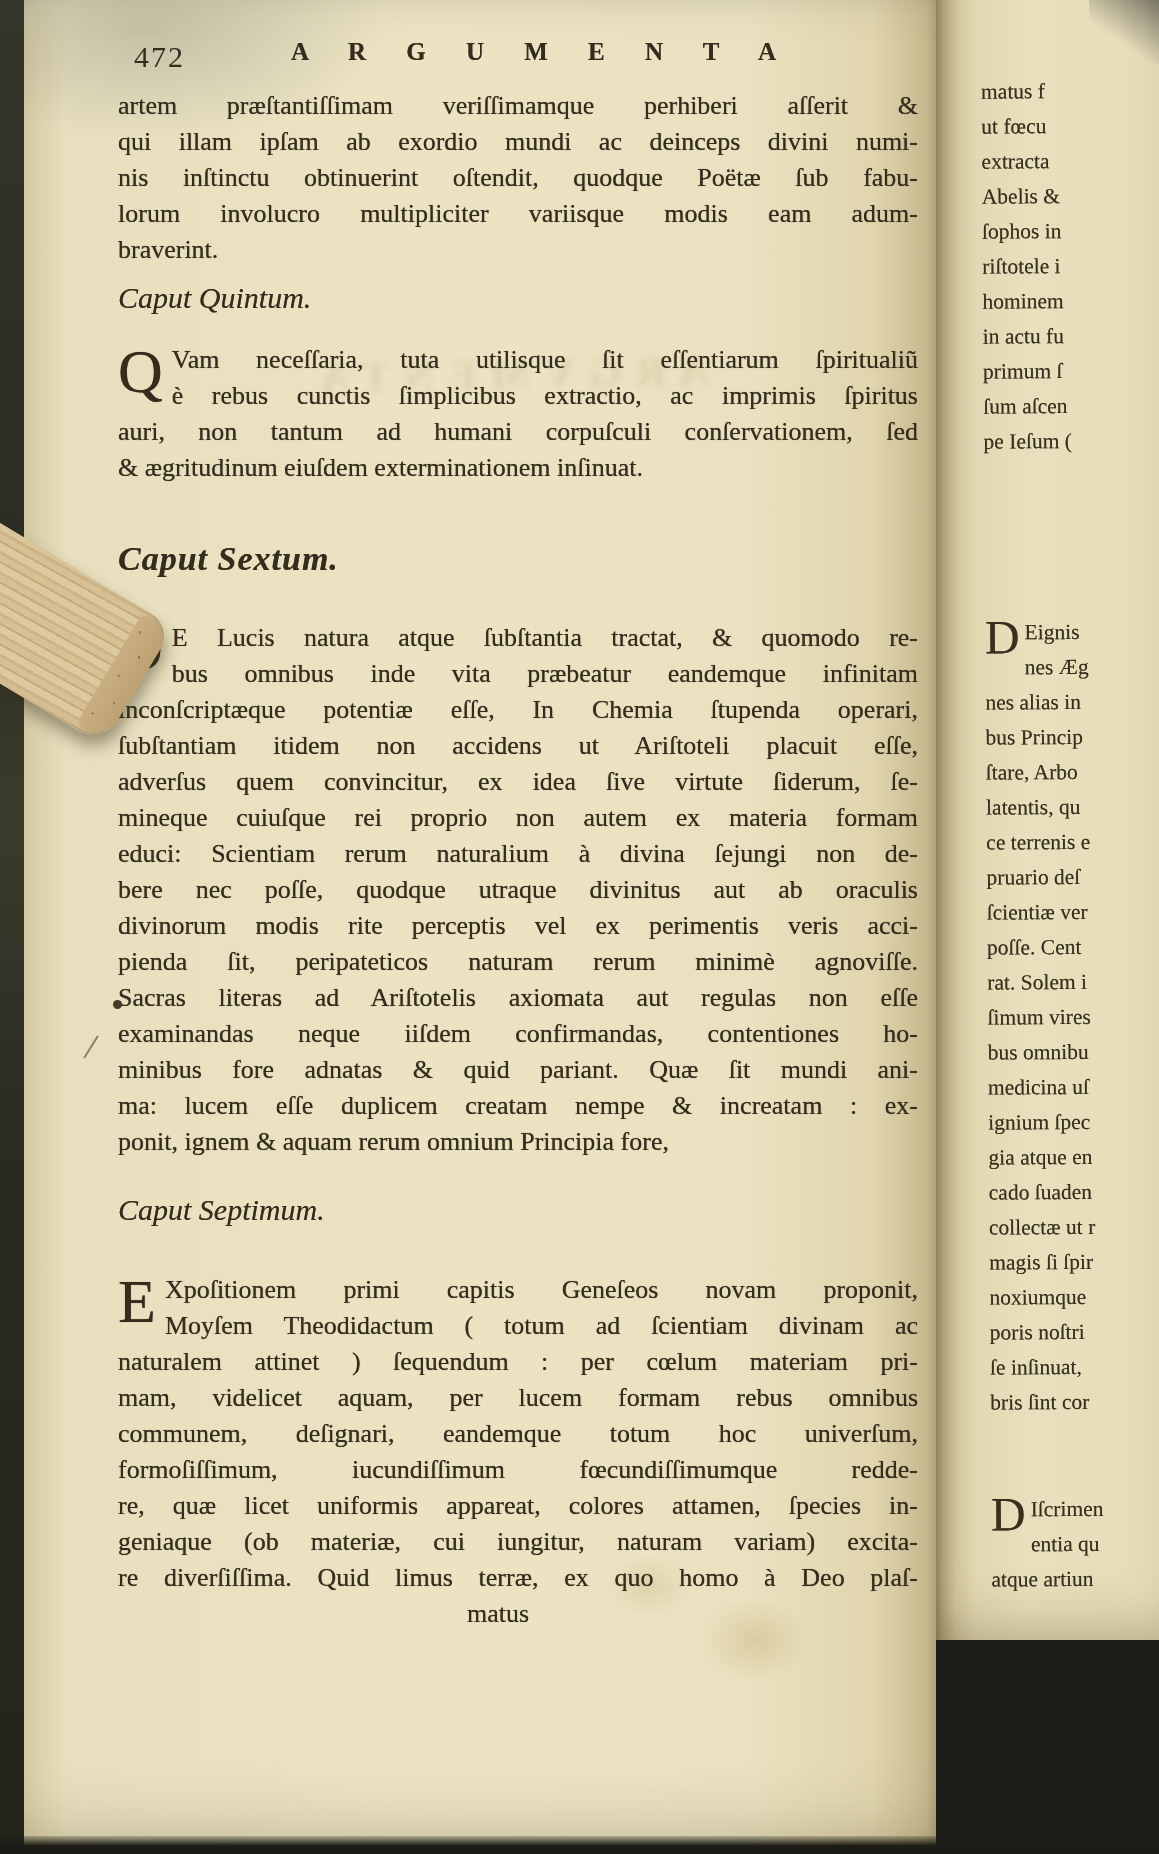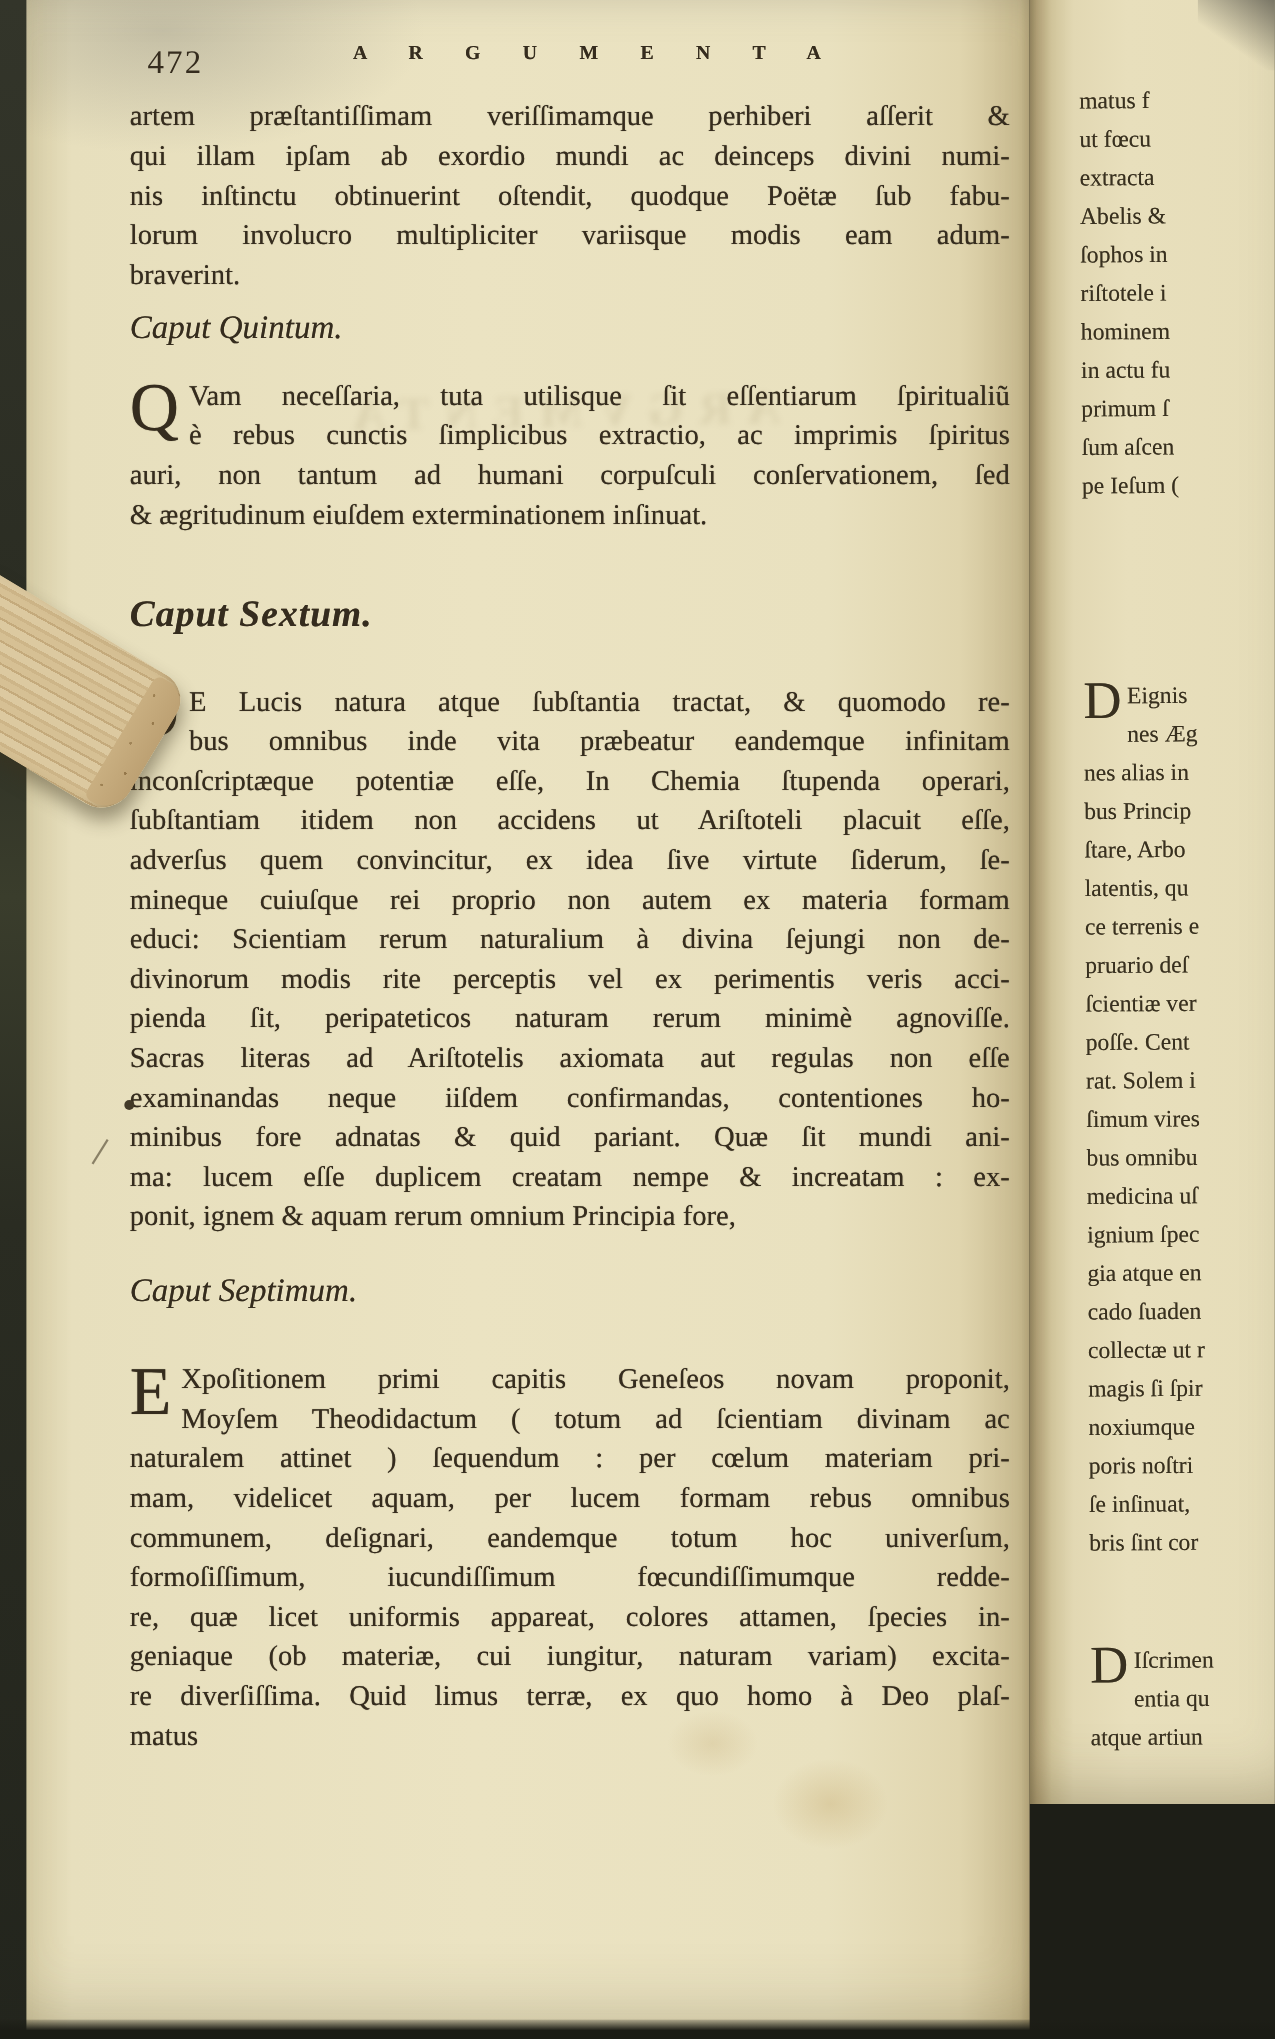--- a/index.html
+++ b/index.html
@@ -75,35 +75,35 @@
       radial-gradient(circle 3px at 22px 92px, #94774a 40%, transparent 45%),
       radial-gradient(circle 3px at 9px 112px, #9d8153 40%, transparent 45%),
       linear-gradient(90deg,#c9af81,#bda173);
   }
 
   
   .text-area{position:absolute;left:98px;top:36px;width:800px;color:#352c1e;}
   .page-number{position:absolute;left:16px;top:4px;font-size:30px;letter-spacing:2px;}
   .running-header{
     position:absolute;left:53%;transform:translateX(-50%);top:2px;
-    font-size:18px;letter-spacing:17px;white-space:nowrap;font-weight:bold;
+    font-size:25px;letter-spacing:17px;white-space:nowrap;font-weight:bold;
     text-shadow:0 0 .5px rgba(50,40,20,.7);
   }
   .text-body{margin-top:52px;font-size:26px;line-height:36px;
     text-shadow:0 0 .7px rgba(48,38,20,.75);}
   .para{overflow:visible;}
   .line{text-align:justify;text-align-last:justify;white-space:normal;}
   .line.last{text-align-last:left;}
   .drop{float:left;font-size:62px;line-height:54px;height:68px;padding:2px 9px 0 0;}
   .heading{font-style:italic;text-align:left;font-size:30px;line-height:40px;
     text-shadow:0 0 .6px rgba(48,38,20,.7);}
   .h-0{margin:10px 0 24px;}
   .h-1{font-weight:bold;letter-spacing:1px;font-size:34px;line-height:42px;margin:52px 0 40px;}
   .h-2{margin:30px 0 42px;}
-  .catchword-row{text-align:left;padding-right:40px;font-size:26px;line-height:36px;
+  .catchword-row{text-align:center;padding-right:40px;font-size:26px;line-height:36px;
     text-shadow:0 0 .7px rgba(48,38,20,.75);}
 
   
   .ghost{
     position:absolute;left:130px;top:352px;width:560px;height:90px;
     transform:scaleX(-1) rotate(1deg);filter:blur(3px);opacity:.12;
     font-size:42px;letter-spacing:14px;color:#7c6c42;font-weight:bold;
     pointer-events:none;
   }
   .speck1{position:absolute;left:93px;top:1000px;width:9px;height:9px;border-radius:50%;background:#433a28;}
@@ -140,20 +140,21 @@
           <div class="heading h-1">Caput Sextum.</div>
           <div class="para">
             <span class="drop">D</span>
             <div class="line">E Lucis natura atque ſubſtantia tractat, &amp; quomodo re-</div>
             <div class="line">bus omnibus inde vita præbeatur eandemque infinitam</div>
             <div class="line">inconſcriptæque potentiæ eſſe, In Chemia ſtupenda operari,</div>
             <div class="line">ſubſtantiam itidem non accidens ut Ariſtoteli placuit eſſe,</div>
             <div class="line">adverſus quem convincitur, ex idea ſive virtute ſiderum, ſe-</div>
             <div class="line">mineque cuiuſque rei proprio non autem ex materia formam</div>
             <div class="line">educi: Scientiam rerum naturalium à divina ſejungi non de-</div>
+            <div class="line">bere nec poſſe, quodque utraque divinitus aut ab oraculis</div>
             <div class="line">divinorum modis rite perceptis vel ex perimentis veris acci-</div>
             <div class="line">pienda ſit, peripateticos naturam rerum minimè agnoviſſe.</div>
             <div class="line">Sacras literas ad Ariſtotelis axiomata aut regulas non eſſe</div>
             <div class="line">examinandas neque iiſdem confirmandas, contentiones ho-</div>
             <div class="line">minibus fore adnatas &amp; quid pariant.  Quæ ſit mundi ani-</div>
             <div class="line">ma: lucem eſſe duplicem creatam nempe &amp; increatam : ex-</div>
             <div class="line last">ponit, ignem &amp; aquam rerum omnium Principia fore,</div>
           </div>
           <div class="heading h-2">Caput Septimum.</div>
           <div class="para">

